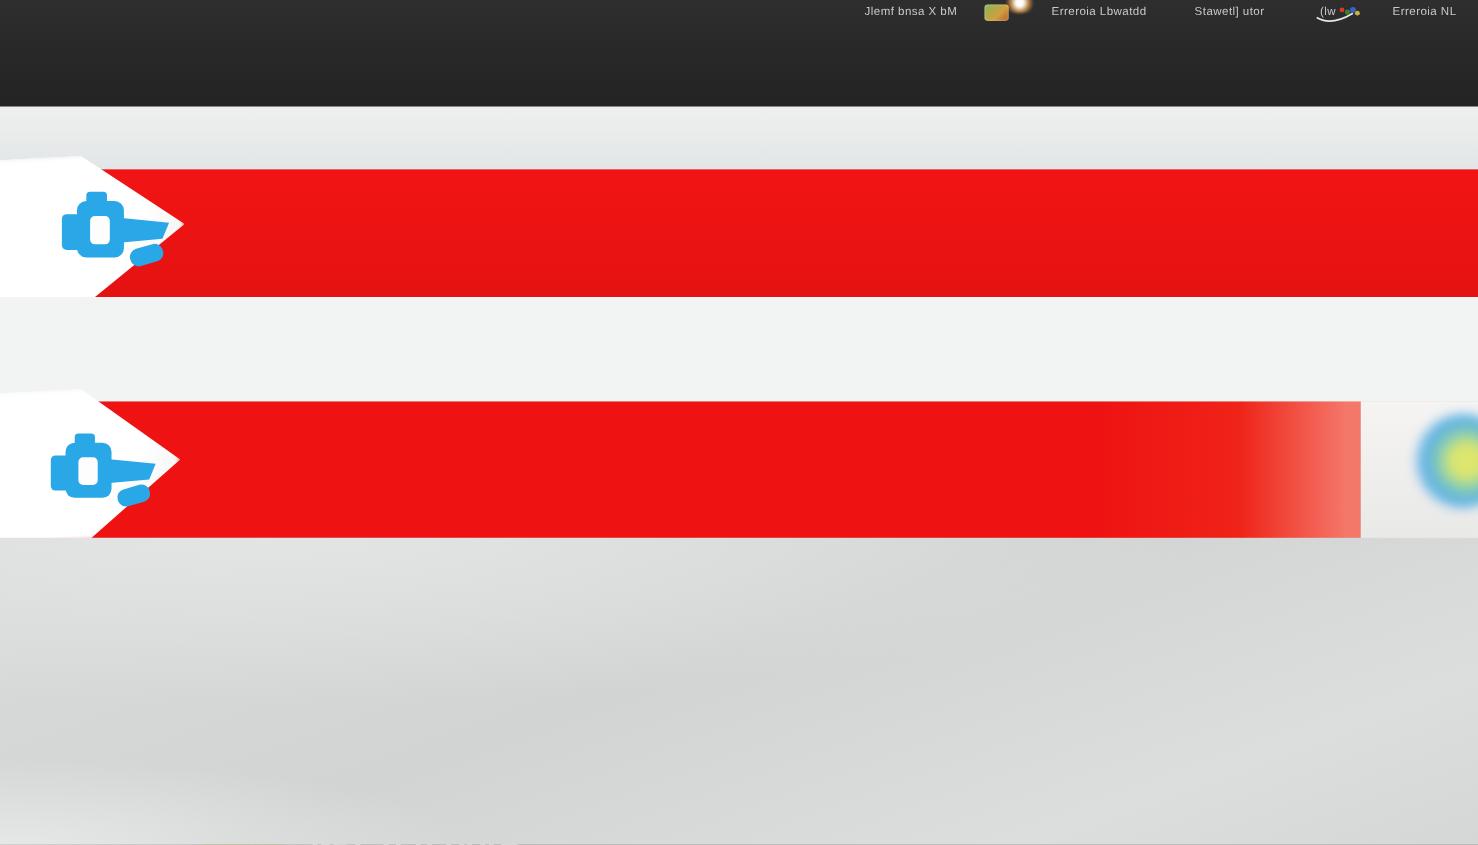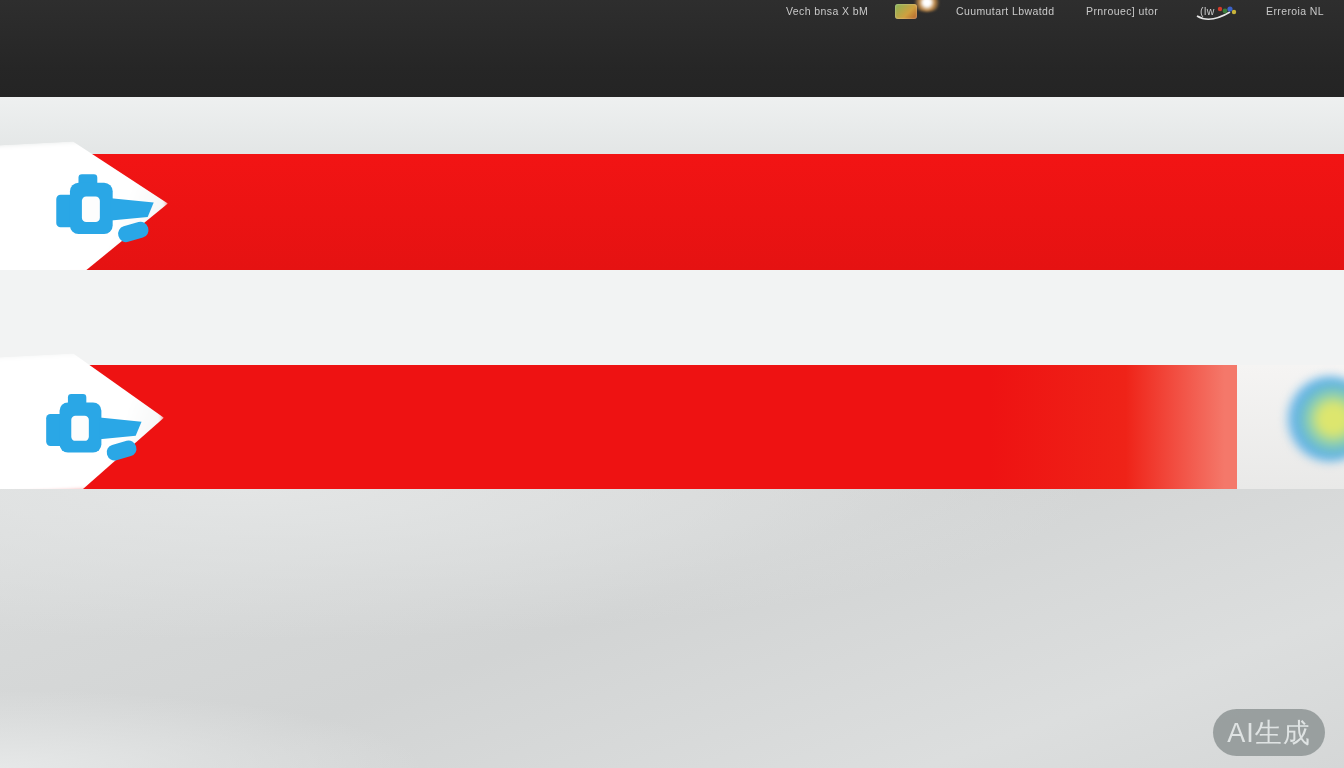--- a/index.html
+++ b/index.html
@@ -82,25 +82,25 @@
   .watermark{position:absolute;left:1213px;top:709px;width:112px;height:47px;border-radius:26px;
     background:rgba(148,154,154,.92);display:flex;align-items:center;justify-content:center;
     font-size:27px;color:#dfe3e3;letter-spacing:1px;}
 </style>
 </head>
 <body>
 
 <div class="screen">
 
   <div class="topbar">
-    <div class="topbar-item t0">Vech bnsa X bM</div>
+    <div class="topbar-item t0">Jlemf bnsa X bM</div>
     <span class="badge-icon"></span>
     <span class="flare"></span>
-    <div class="topbar-item t1">Cuumutart Lbwatdd</div>
-    <div class="topbar-item t2">Prnrouec] utor</div>
+    <div class="topbar-item t1">Erreroia Lbwatdd</div>
+    <div class="topbar-item t2">Stawetl] utor</div>
     <div class="topbar-item t3">(lw</div>
     <span class="swoosh">
       <svg viewBox="0 0 48 24" width="48" height="24">
         <path d="M3 15 Q 16 23 36 11" stroke="#e6e6e6" stroke-width="1.6" fill="none"></path>
         <circle cx="26" cy="8" r="2.2" fill="#d23b2a"></circle>
         <circle cx="31" cy="10" r="2.4" fill="#3b7e3b"></circle>
         <circle cx="36" cy="8" r="2.6" fill="#3b62c8"></circle>
         <circle cx="40" cy="11" r="2.2" fill="#c8b43b"></circle>
       </svg>
     </span>
@@ -167,15 +167,14 @@
         <polygon points="84,40 134,45 127,62 84,66"></polygon>
         <rect x="92" y="70" width="36" height="19" rx="9" transform="rotate(-16 110 79)"></rect>
       </g>
       <rect x="50" y="38" width="21" height="30" rx="5" fill="#fdfdfd"></rect>
     </svg>
   </span>
   <div class="orb"></div>
 
   <div class="bodyarea"></div>
 
-  <div class="watermark">AI生成</div>
 
 </div>
 
 </body></html>

